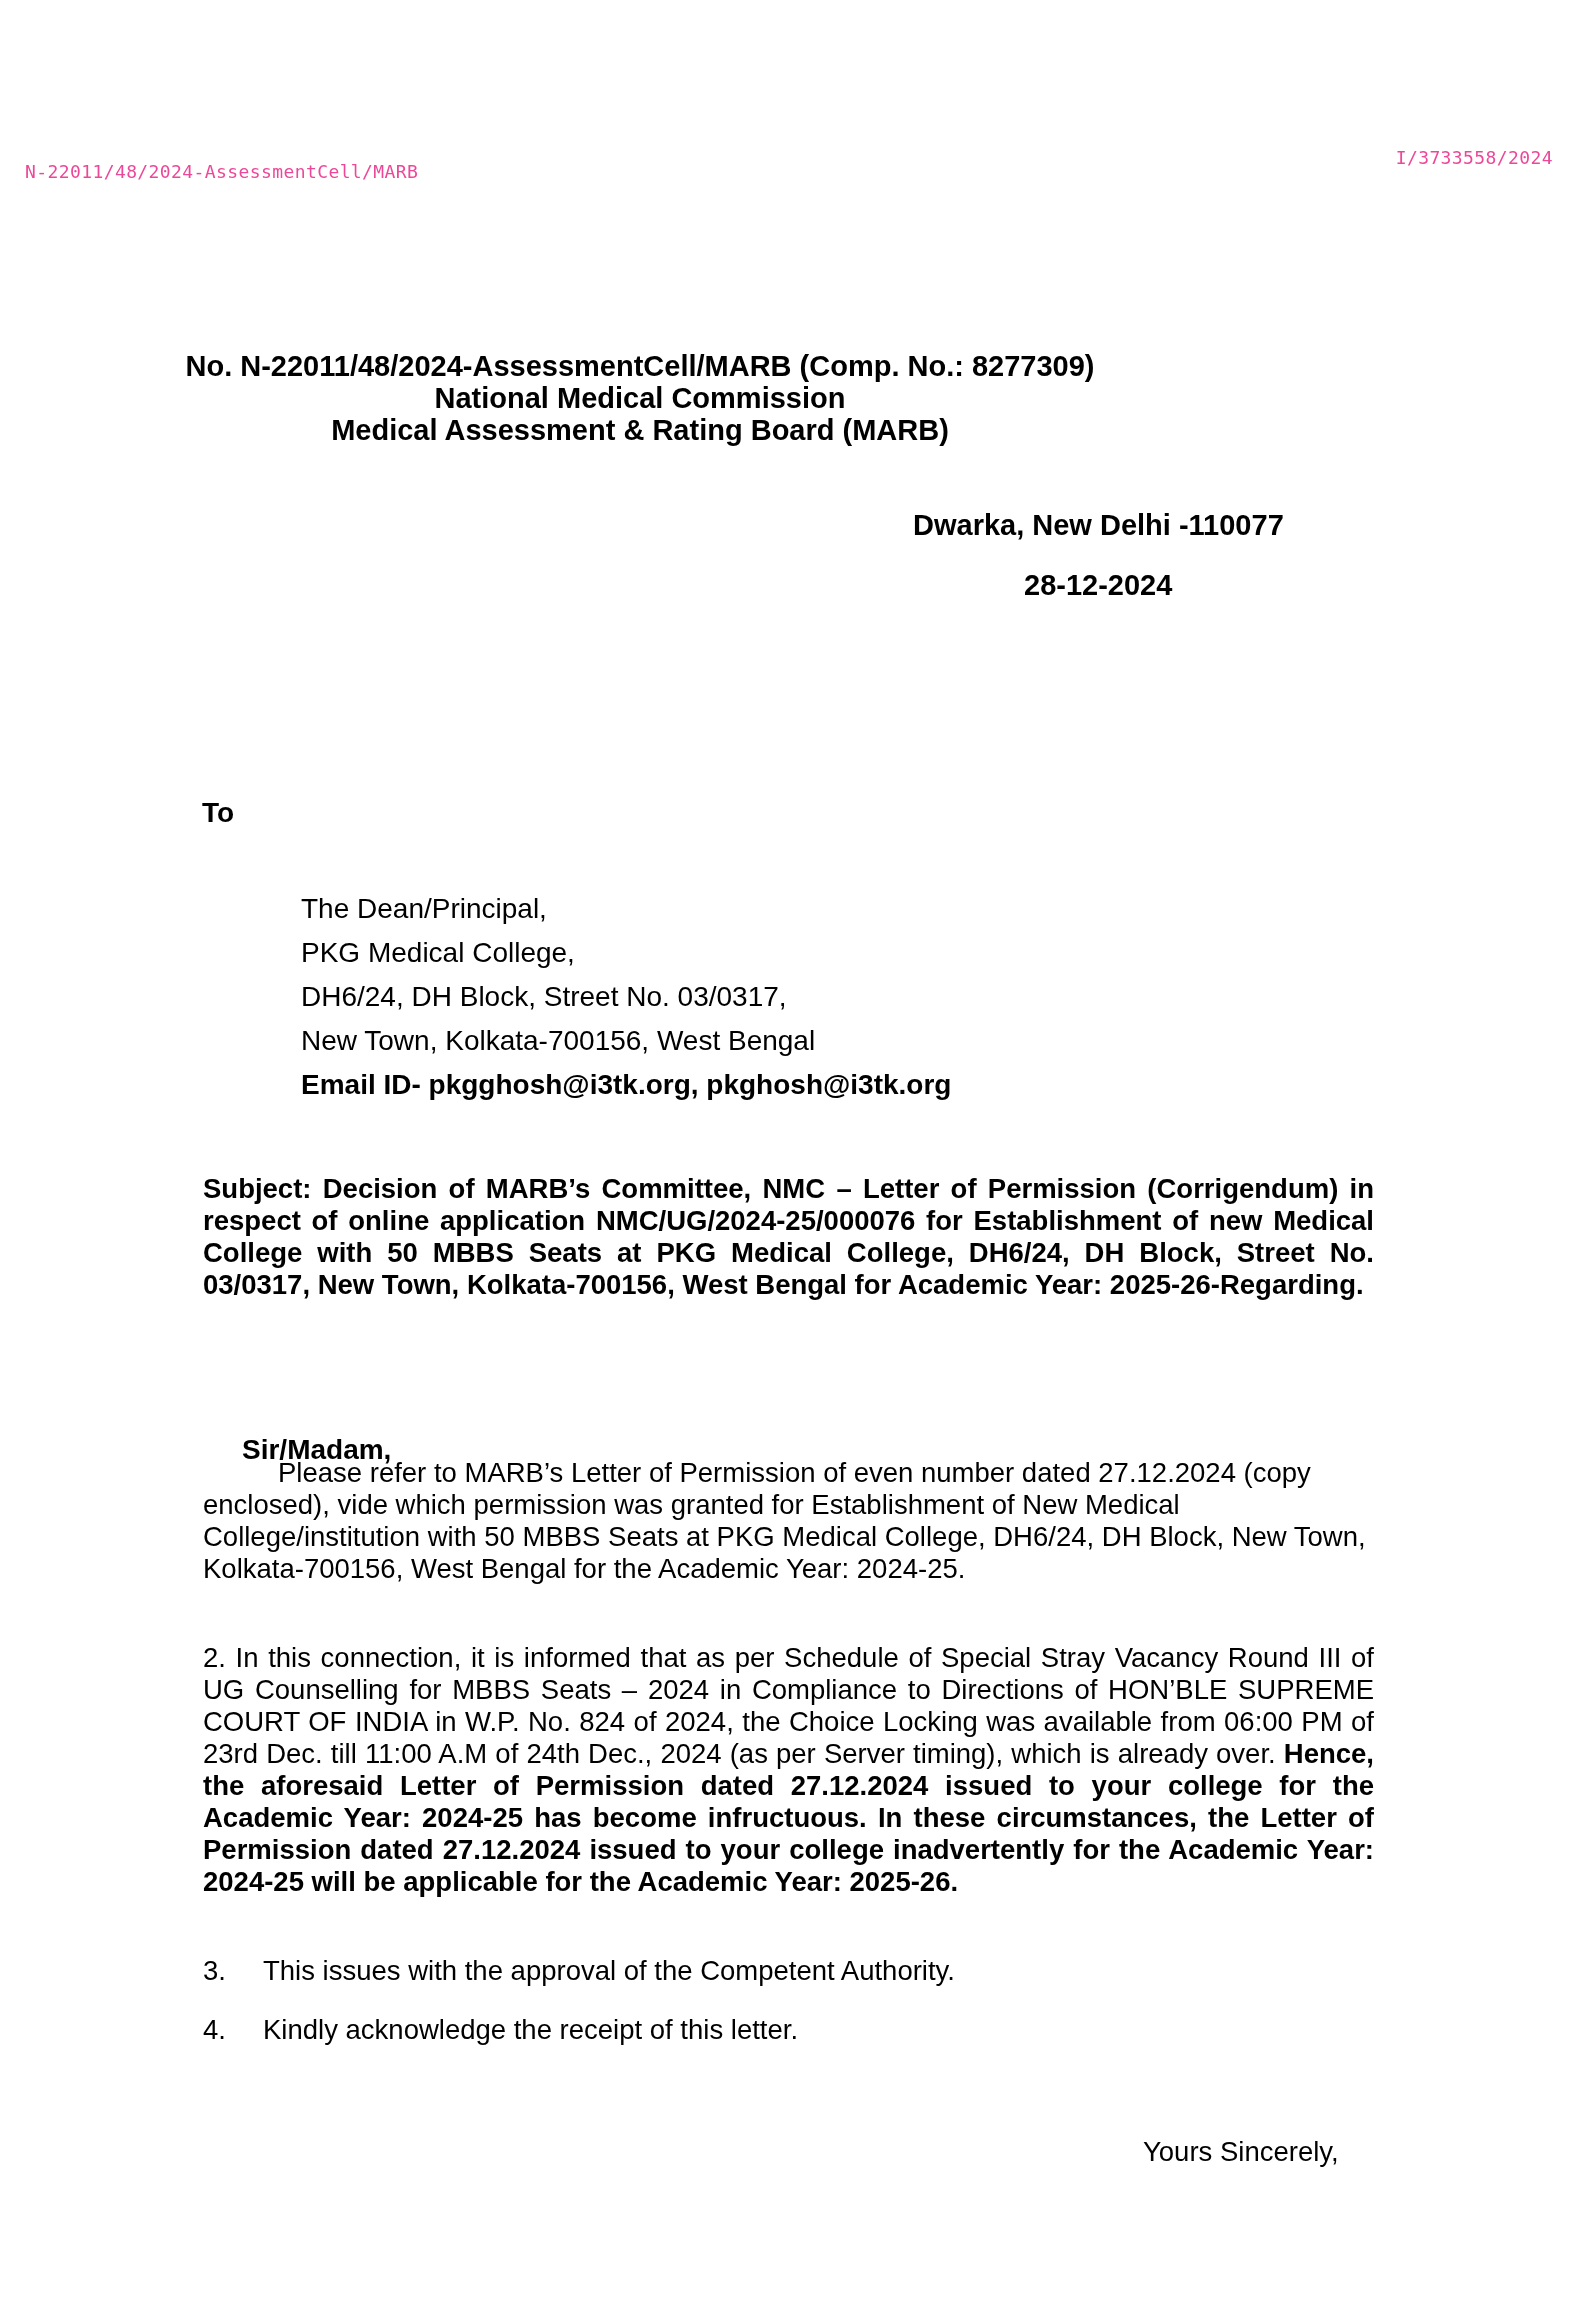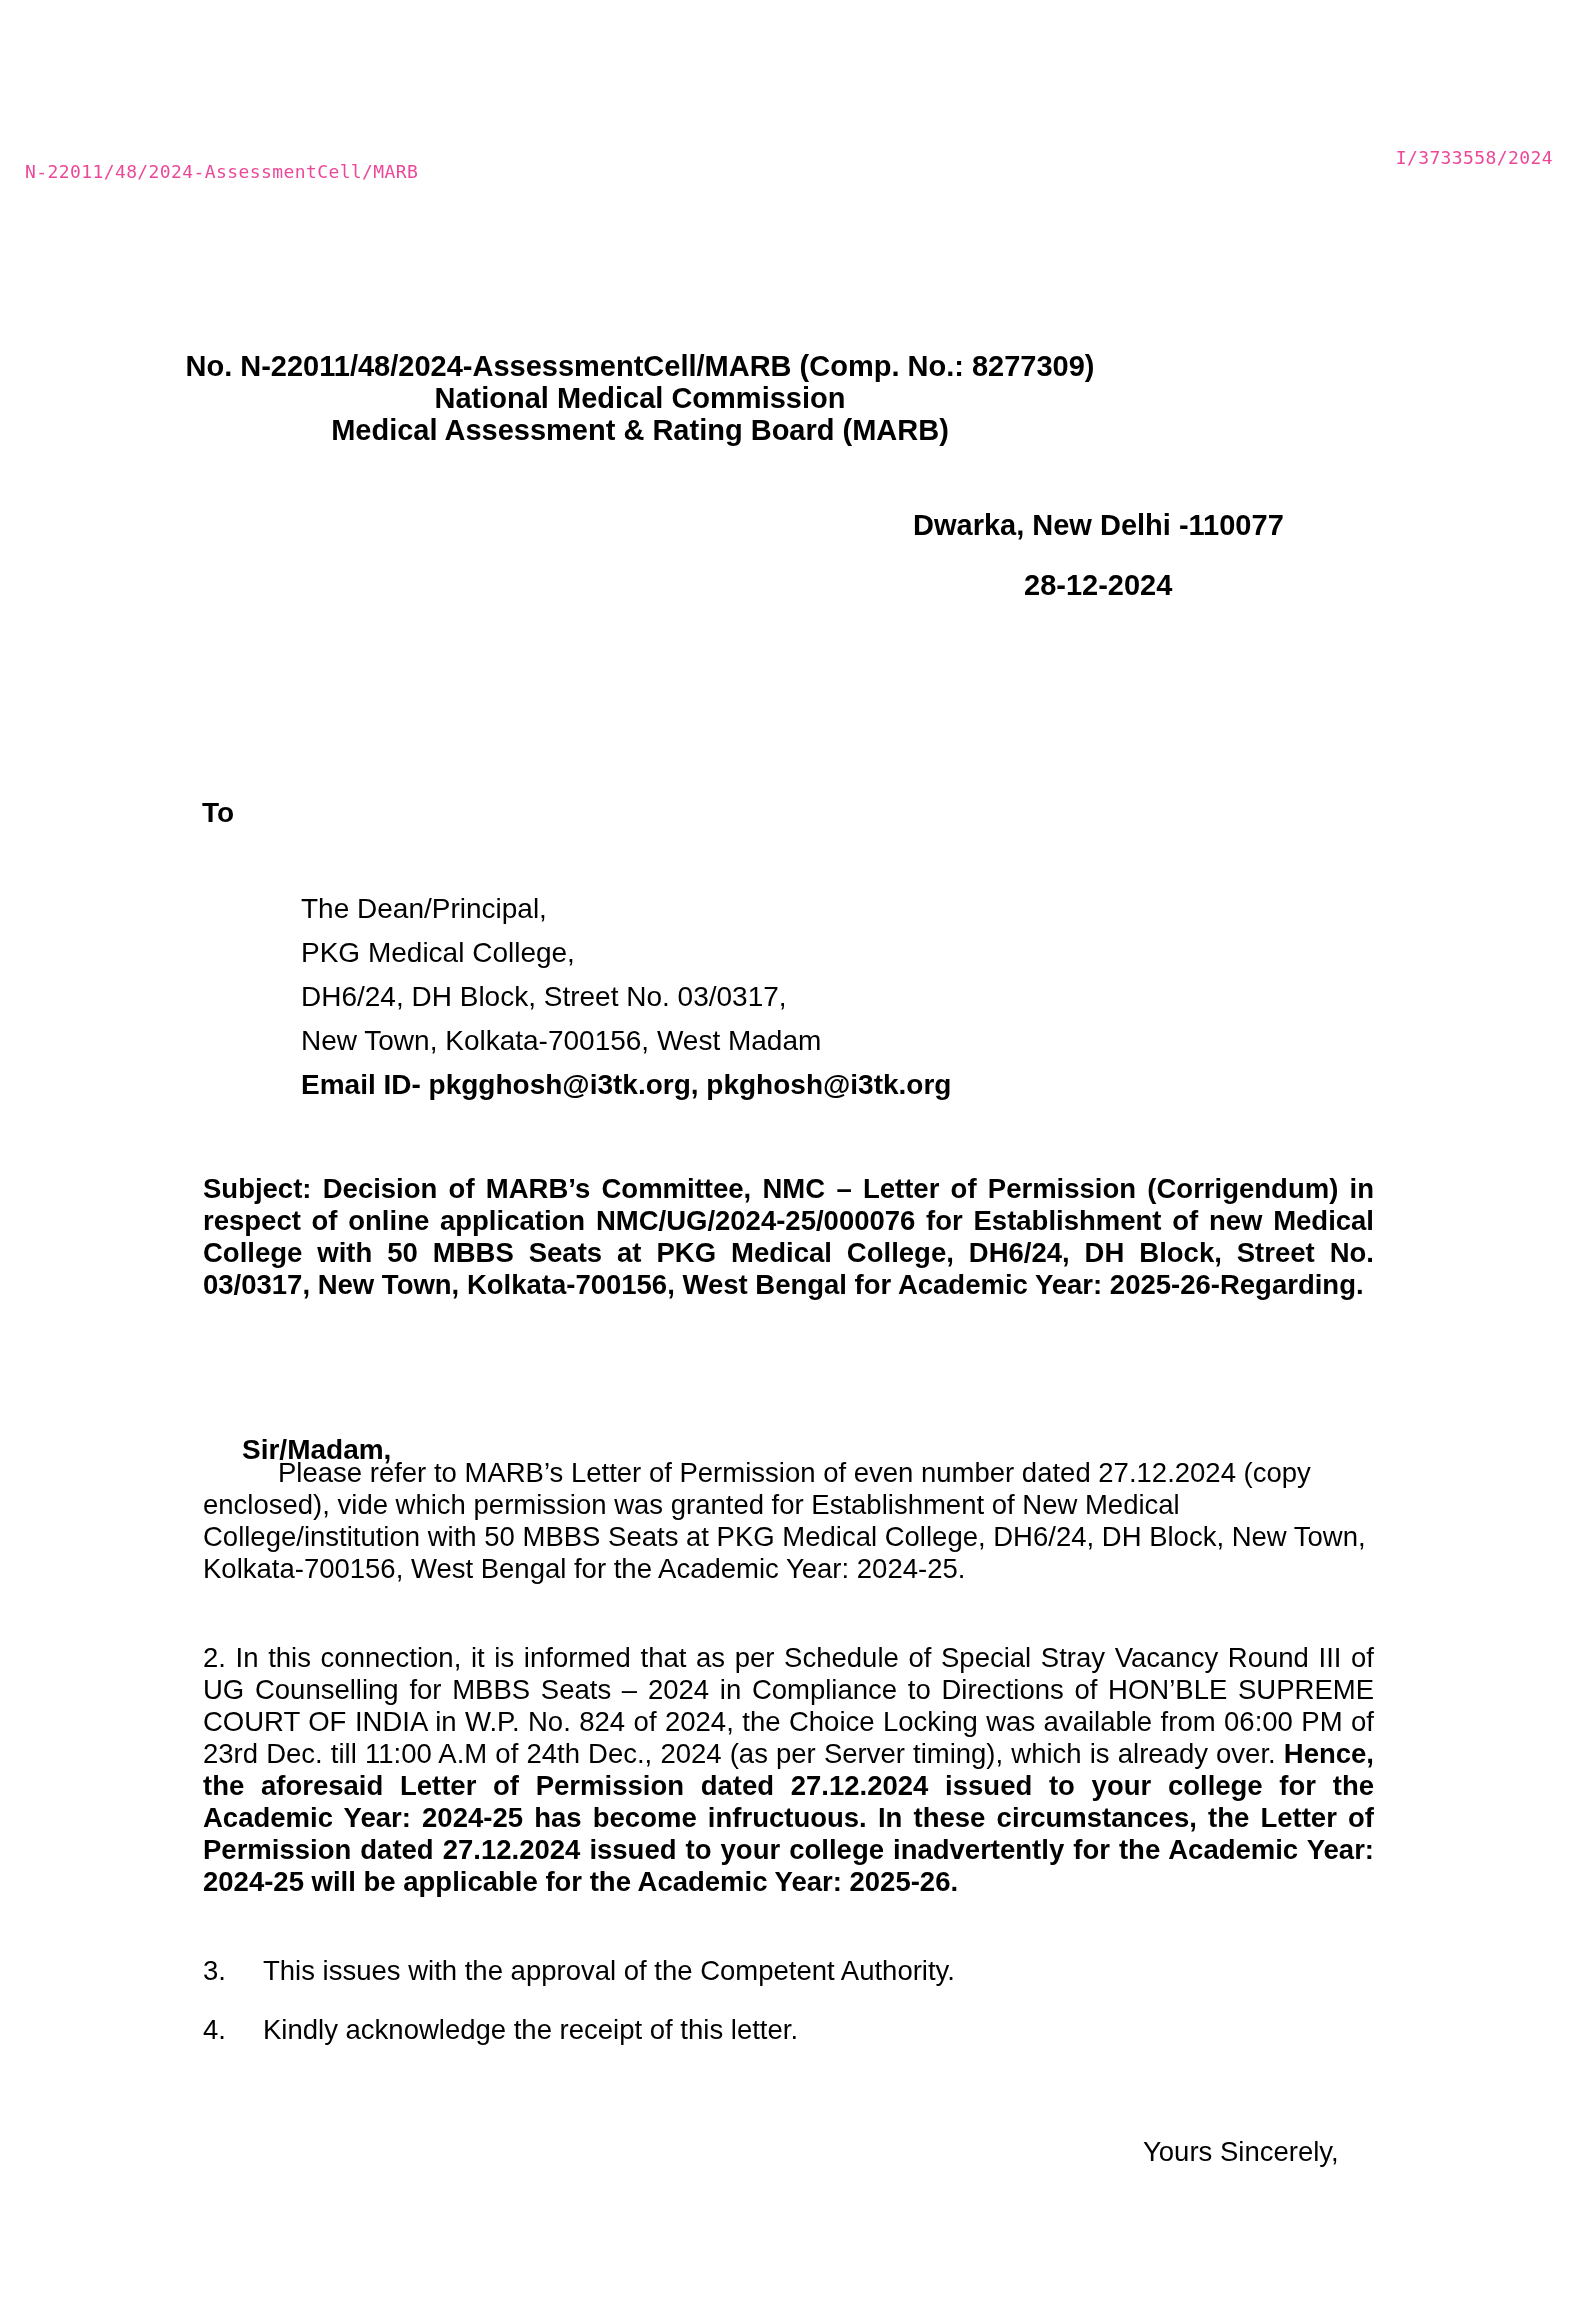--- a/index.html
+++ b/index.html
@@ -56,21 +56,21 @@
   <div class="abs big-bold" style="top:473px; left:913px;">Dwarka, New Delhi -110077</div>
   <div class="abs big-bold" style="top:533px; left:1024px;">28-12-2024</div>
 
 
   <div class="abs big-bold" style="top:761px; left:202px; font-size:28px;">To</div>
 
   <div class="abs address-block" style="top:887px; left:301px; width:979px;">
     <div>The Dean/Principal,</div>
     <div>PKG Medical College,</div>
     <div>DH6/24, DH Block, Street No. 03/0317,</div>
-    <div>New Town, Kolkata-700156, West Madam</div>
+    <div>New Town, Kolkata-700156, West Bengal</div>
     <div class="bold">Email ID- pkgghosh@i3tk.org, pkghosh@i3tk.org</div>
   </div>
 
   <div class="abs subject-block" style="top:1173px; left:203px; width:1171px;">Subject: Decision of MARB’s Committee, NMC – Letter of Permission (Corrigendum) in respect of online application NMC/UG/2024-25/000076 for Establishment of new Medical College with 50 MBBS Seats at PKG Medical College, DH6/24, DH Block, Street No. 03/0317, New Town, Kolkata-700156, West Bengal for Academic Year: 2025-26-Regarding.</div>
 
   <div class="abs big-bold" style="top:1398px; left:242px; font-size:28px;">Sir/Madam,</div>
 
   <div class="abs body-text indent-first" style="top:1457px; left:203px; width:1171px;">Please refer to MARB’s Letter of Permission of even number dated 27.12.2024 (copy enclosed), vide which permission was granted for Establishment of New Medical College/institution with 50 MBBS Seats at PKG Medical College, DH6/24, DH Block, New Town, Kolkata-700156, West Bengal for the Academic Year: 2024-25.</div>
 
   <div class="abs body-text para-justify" style="top:1642px; left:203px; width:1171px;">

